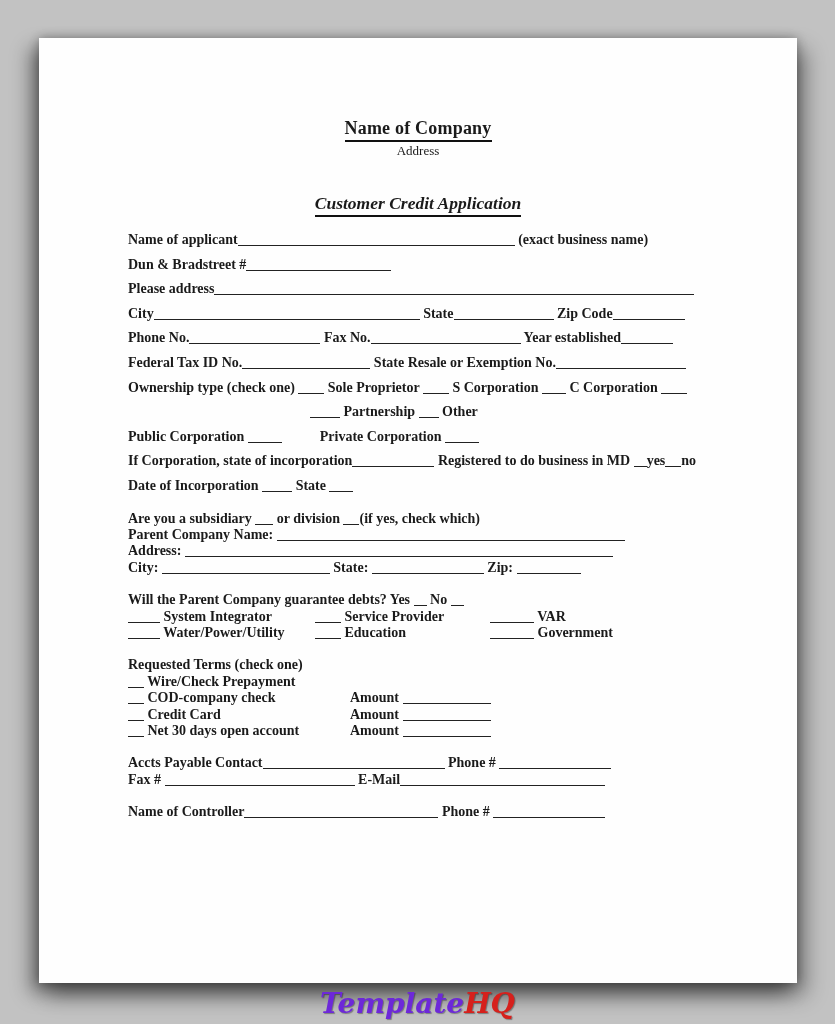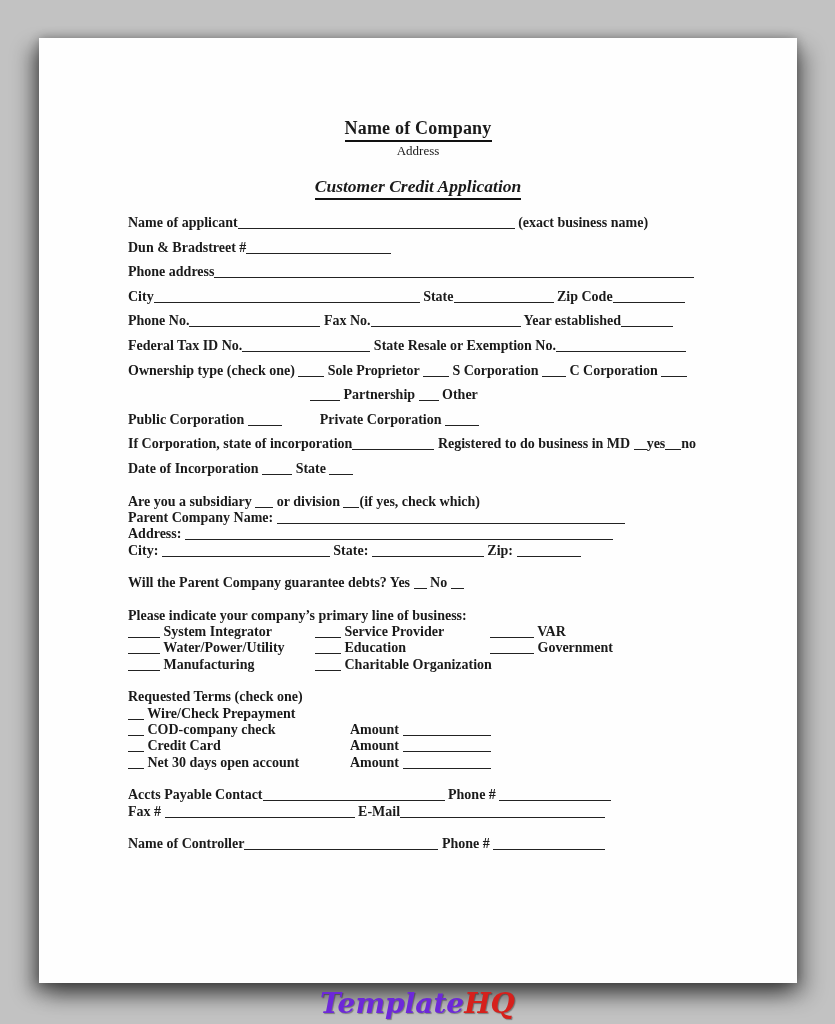--- a/index.html
+++ b/index.html
@@ -18,21 +18,21 @@
     box-sizing: border-box;
     box-shadow: 0 0 10px rgba(0,0,0,0.30),
                 -9px 10px 18px rgba(0,0,0,0.40),
                 9px 12px 20px rgba(0,0,0,0.38);
     color: #1a1a1a;
   }
   .doc-header { padding-top: 80px; text-align: center; }
   .company-name { font-size: 18px; font-weight: bold; letter-spacing: 0.2px; }
   .company-name .u2 { border-bottom: 2.2px solid #111; padding-bottom: 2px; }
   .company-address { font-size: 13px; margin-top: 4px; }
-  .form-title { font-size: 17.5px; font-weight: bold; font-style: italic; margin-top: 17px; }
+  .form-title { font-size: 17.5px; font-weight: bold; font-style: italic; margin-top: 34px; }
   .form-title .u2 { border-bottom: 2.2px solid #111; padding-bottom: 2px; }
 
   .lines { margin: 14px 92px 0 89px; font-size: 14px; }
   .line { white-space: pre; font-weight: bold; }
   .line.lg { line-height: 24.6px; }
   .line.sm { line-height: 16.4px; }
   .mt12 { margin-top: 12px; }
   .mt16 { margin-top: 16px; }
   .blank {
     display: inline-block;
@@ -61,38 +61,36 @@
 <div class="stage">
   <div class="page">
     <div class="doc-header">
       <div class="company-name"><span class="u2">Name of Company</span></div>
       <div class="company-address">Address</div>
       <div class="form-title"><span class="u2">Customer Credit Application</span></div>
     </div>
     <div class="lines">
         <div class="line lg"><span class="tx">Name of applicant</span><span class="blank" style="width: 277px;"></span><span class="tx"> (exact business name)</span></div>
         <div class="line lg"><span class="tx">Dun &amp; Bradstreet #</span><span class="blank" style="width: 145px;"></span></div>
-        <div class="line lg"><span class="tx">Phone address</span><span class="blank" style="width: 480px;"></span></div>
+        <div class="line lg"><span class="tx">Please address</span><span class="blank" style="width: 480px;"></span></div>
         <div class="line lg"><span class="tx">City</span><span class="blank" style="width: 266px;"></span><span class="tx"> State</span><span class="blank" style="width: 100px;"></span><span class="tx"> Zip Code</span><span class="blank" style="width: 72px;"></span></div>
         <div class="line lg"><span class="tx">Phone No.</span><span class="blank" style="width: 131px;"></span><span class="tx"> Fax No.</span><span class="blank" style="width: 150px;"></span><span class="tx"> Year established</span><span class="blank" style="width: 52px;"></span></div>
         <div class="line lg"><span class="tx">Federal Tax ID No.</span><span class="blank" style="width: 128px;"></span><span class="tx"> State Resale or Exemption No.</span><span class="blank" style="width: 130px;"></span></div>
         <div class="line lg"><span class="tx">Ownership type (check one) </span><span class="blank" style="width: 26px;"></span><span class="tx"> Sole Proprietor </span><span class="blank" style="width: 26px;"></span><span class="tx"> S Corporation </span><span class="blank" style="width: 24px;"></span><span class="tx"> C Corporation </span><span class="blank" style="width: 26px;"></span></div>
         <div class="line lg"><span class="spacer" style="width: 182px;"></span><span class="blank" style="width: 30px;"></span><span class="tx"> Partnership </span><span class="blank" style="width: 20px;"></span><span class="tx"> Other</span></div>
         <div class="line lg"><span class="tx">Public Corporation </span><span class="blank" style="width: 34px;"></span><span class="spacer" style="width: 38px;"></span><span class="tx">Private Corporation </span><span class="blank" style="width: 34px;"></span></div>
         <div class="line lg"><span class="tx">If Corporation, state of incorporation</span><span class="blank" style="width: 82px;"></span><span class="tx"> Registered to do business in MD </span><span class="blank" style="width: 13px;"></span><span class="tx">yes</span><span class="blank" style="width: 16px;"></span><span class="tx">no</span></div>
         <div class="line lg"><span class="tx">Date of Incorporation </span><span class="blank" style="width: 30px;"></span><span class="tx"> State </span><span class="blank" style="width: 24px;"></span></div>
         <div class="line sm mt12"><span class="tx">Are you a subsidiary </span><span class="blank" style="width: 18px;"></span><span class="tx"> or division </span><span class="blank" style="width: 16px;"></span><span class="tx">(if yes, check which)</span></div>
         <div class="line sm"><span class="tx">Parent Company Name: </span><span class="blank" style="width: 348px;"></span></div>
         <div class="line sm"><span class="tx">Address: </span><span class="blank" style="width: 428px;"></span></div>
         <div class="line sm"><span class="tx">City: </span><span class="blank" style="width: 168px;"></span><span class="tx"> State: </span><span class="blank" style="width: 112px;"></span><span class="tx"> Zip: </span><span class="blank" style="width: 64px;"></span></div>
         <div class="line sm mt16"><span class="tx">Will the Parent Company guarantee debts? Yes </span><span class="blank" style="width: 13px;"></span><span class="tx"> No </span><span class="blank" style="width: 13px;"></span></div>
-        <div class="line sm mt16"><span class="tx">Please indicate your company’s primary line of business:</span></div>
         <div class="line sm"><span class="cellbox" style="width: 187px;"><span class="blank" style="width: 32px;"></span><span class="tx"> System Integrator</span></span><span class="cellbox" style="width: 175px;"><span class="blank" style="width: 26px;"></span><span class="tx"> Service Provider</span></span><span class="cellbox" style="width: 200px;"><span class="blank" style="width: 44px;"></span><span class="tx"> VAR</span></span></div>
         <div class="line sm"><span class="cellbox" style="width: 187px;"><span class="blank" style="width: 32px;"></span><span class="tx"> Water/Power/Utility</span></span><span class="cellbox" style="width: 175px;"><span class="blank" style="width: 26px;"></span><span class="tx"> Education</span></span><span class="cellbox" style="width: 200px;"><span class="blank" style="width: 44px;"></span><span class="tx"> Government</span></span></div>
-        <div class="line sm"><span class="cellbox" style="width: 187px;"><span class="blank" style="width: 32px;"></span><span class="tx"> Manufacturing</span></span><span class="cellbox" style="width: 175px;"><span class="blank" style="width: 26px;"></span><span class="tx"> Charitable Organization</span></span></div>
         <div class="line sm mt16"><span class="tx">Requested Terms (check one)</span></div>
         <div class="line sm"><span class="blank" style="width: 16px;"></span><span class="tx"> Wire/Check Prepayment</span></div>
         <div class="line sm"><span class="cellbox" style="width: 222px;"><span class="blank" style="width: 16px;"></span><span class="tx"> COD-company check</span></span><span class="tx">Amount </span><span class="blank" style="width: 88px;"></span></div>
         <div class="line sm"><span class="cellbox" style="width: 222px;"><span class="blank" style="width: 16px;"></span><span class="tx"> Credit Card</span></span><span class="tx">Amount </span><span class="blank" style="width: 88px;"></span></div>
         <div class="line sm"><span class="cellbox" style="width: 222px;"><span class="blank" style="width: 16px;"></span><span class="tx"> Net 30 days open account</span></span><span class="tx">Amount </span><span class="blank" style="width: 88px;"></span></div>
         <div class="line sm mt16"><span class="tx">Accts Payable Contact</span><span class="blank" style="width: 182px;"></span><span class="tx"> Phone # </span><span class="blank" style="width: 112px;"></span></div>
         <div class="line sm"><span class="tx">Fax # </span><span class="blank" style="width: 190px;"></span><span class="tx"> E-Mail</span><span class="blank" style="width: 205px;"></span></div>
         <div class="line sm mt16"><span class="tx">Name of Controller</span><span class="blank" style="width: 194px;"></span><span class="tx"> Phone # </span><span class="blank" style="width: 112px;"></span></div>
       </div>
   </div>

